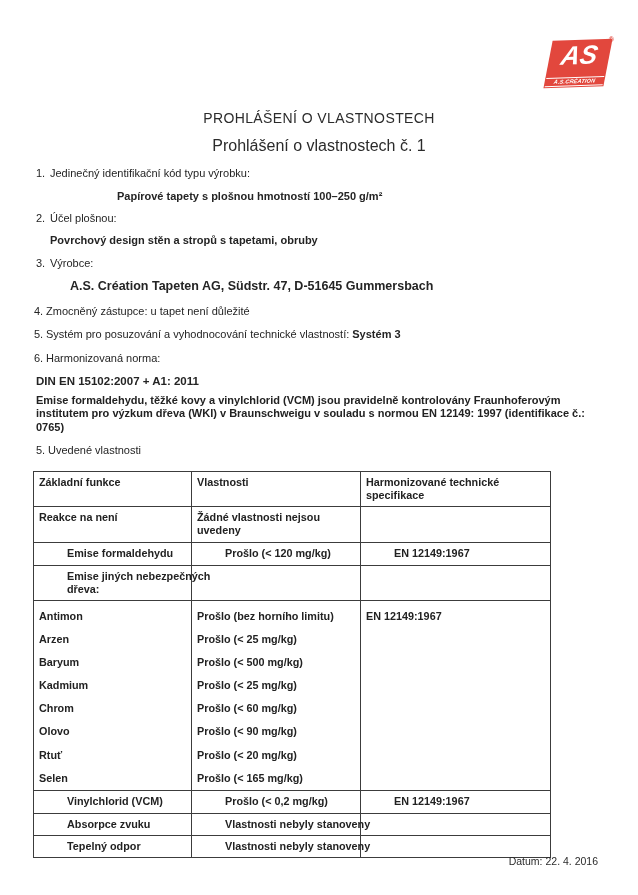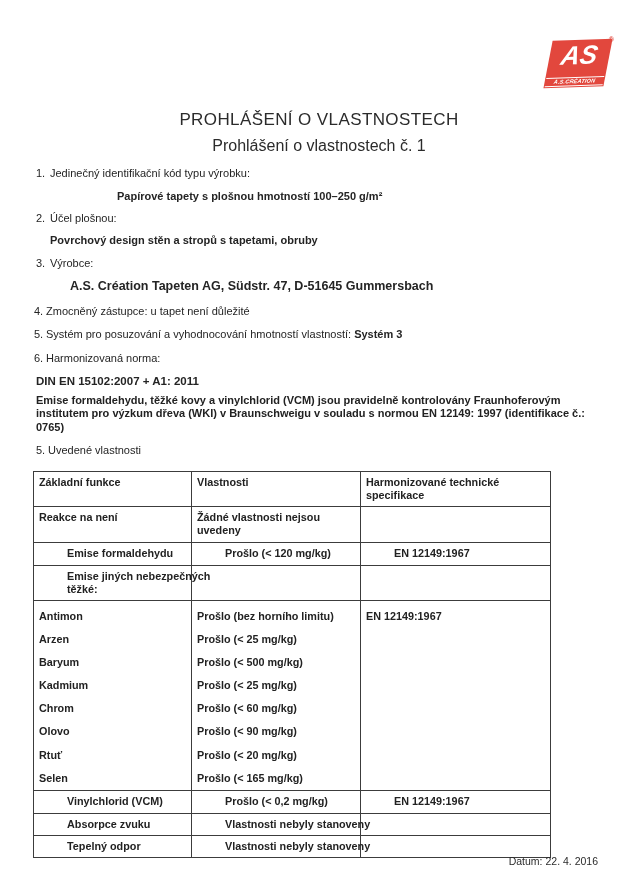--- a/index.html
+++ b/index.html
@@ -14,21 +14,21 @@
   .logo-body { position:absolute; inset:0; background:#e2473d; transform:rotate(-2deg) skewX(-13deg); }
   .logo-as { position:absolute; top:-3px; left:0; right:0; height:34px; text-align:center;
              color:#ffffff; font-style:italic; font-weight:700; font-size:26px; line-height:36px; }
   .logo-banner { position:absolute; left:1px; right:1px; bottom:1.5px; height:9px; background:#e2473d;
                  border-top:1.3px solid #fff; border-bottom:1.3px solid #fff; color:#fff;
                  font-size:5.5px; line-height:6.5px; font-weight:700; font-style:italic;
                  text-align:center; letter-spacing:0.2px; overflow:hidden; }
   .logo-reg { position:absolute; top:-4px; right:-6px; color:#e2473d; font-size:7px; font-weight:700; }
 
   
-  .doc-title { left:0; right:0; top:110px; text-align:center; font-size:17px; letter-spacing:0.4px; color:#2b2b2b; }
+  .doc-title { left:0; right:0; top:110px; text-align:center; font-size:14px; letter-spacing:0.4px; color:#2b2b2b; }
   .doc-subtitle { left:0; right:0; top:137px; text-align:center; font-size:16px; color:#2b2b2b; }
 
   
   .item { font-size:11px; color:#242424; }
   .num  { display:inline-block; width:14px; }
   .num-n{ display:inline-block; width:12px; }
   .bval { font-weight:700; }
   .inline-bold { font-weight:700; margin-left:3px; }
 
   
@@ -78,21 +78,21 @@
   <div class="abs item" style="left:36px; top:257px;">
     <span class="num">3.</span><span>Výrobce:</span>
   </div>
   <div class="abs item bval" style="left:70px; top:279px; font-size:12.5px;">A.S. Création Tapeten AG, Südstr. 47, D-51645 Gummersbach</div>
 
   <div class="abs item" style="left:34px; top:305px;">
     <span class="num-n">4.</span><span>Zmocněný zástupce: u tapet není důležité</span>
   </div>
 
   <div class="abs item" style="left:34px; top:328px;">
-    <span class="num-n">5.</span><span>Systém pro posuzování a vyhodnocování hmotností vlastností:</span><b class="inline-bold">Systém 3</b>
+    <span class="num-n">5.</span><span>Systém pro posuzování a vyhodnocování technické vlastností:</span><b class="inline-bold">Systém 3</b>
   </div>
 
   <div class="abs item" style="left:34px; top:352px;">
     <span class="num-n">6.</span><span>Harmonizovaná norma:</span>
   </div>
 
   <div class="abs item bval" style="left:36px; top:375px; font-size:11.5px;">DIN EN 15102:2007 + A1: 2011</div>
 
   <div class="note">
     <div>Emise formaldehydu, těžké kovy a vinylchlorid (VCM) jsou pravidelně kontrolovány Fraunhoferovým</div>
@@ -122,21 +122,21 @@
       <td class="c3"></td>
     </tr>
     <tr style="height:23px;">
       <td><span class="sline">Emise formaldehydu</span></td>
       <td class="c2"><span class="sline">Prošlo (&lt; 120 mg/kg)</span></td>
       <td class="c3"><span class="sline">EN 12149:1967</span></td>
     </tr>
     <tr style="height:35px;">
       <td>
         <div class="sline">Emise jiných nebezpečných</div>
-        <div class="sline">těžké:</div>
+        <div class="sline">dřeva:</div>
       </td>
       <td class="c2"></td>
       <td class="c3"></td>
     </tr>
     <tr class="r-metals" style="height:185px;">
       <td>
         <div class="mline">Antimon</div>
         <div class="mline">Arzen</div>
         <div class="mline">Baryum</div>
         <div class="mline">Kadmium</div>

